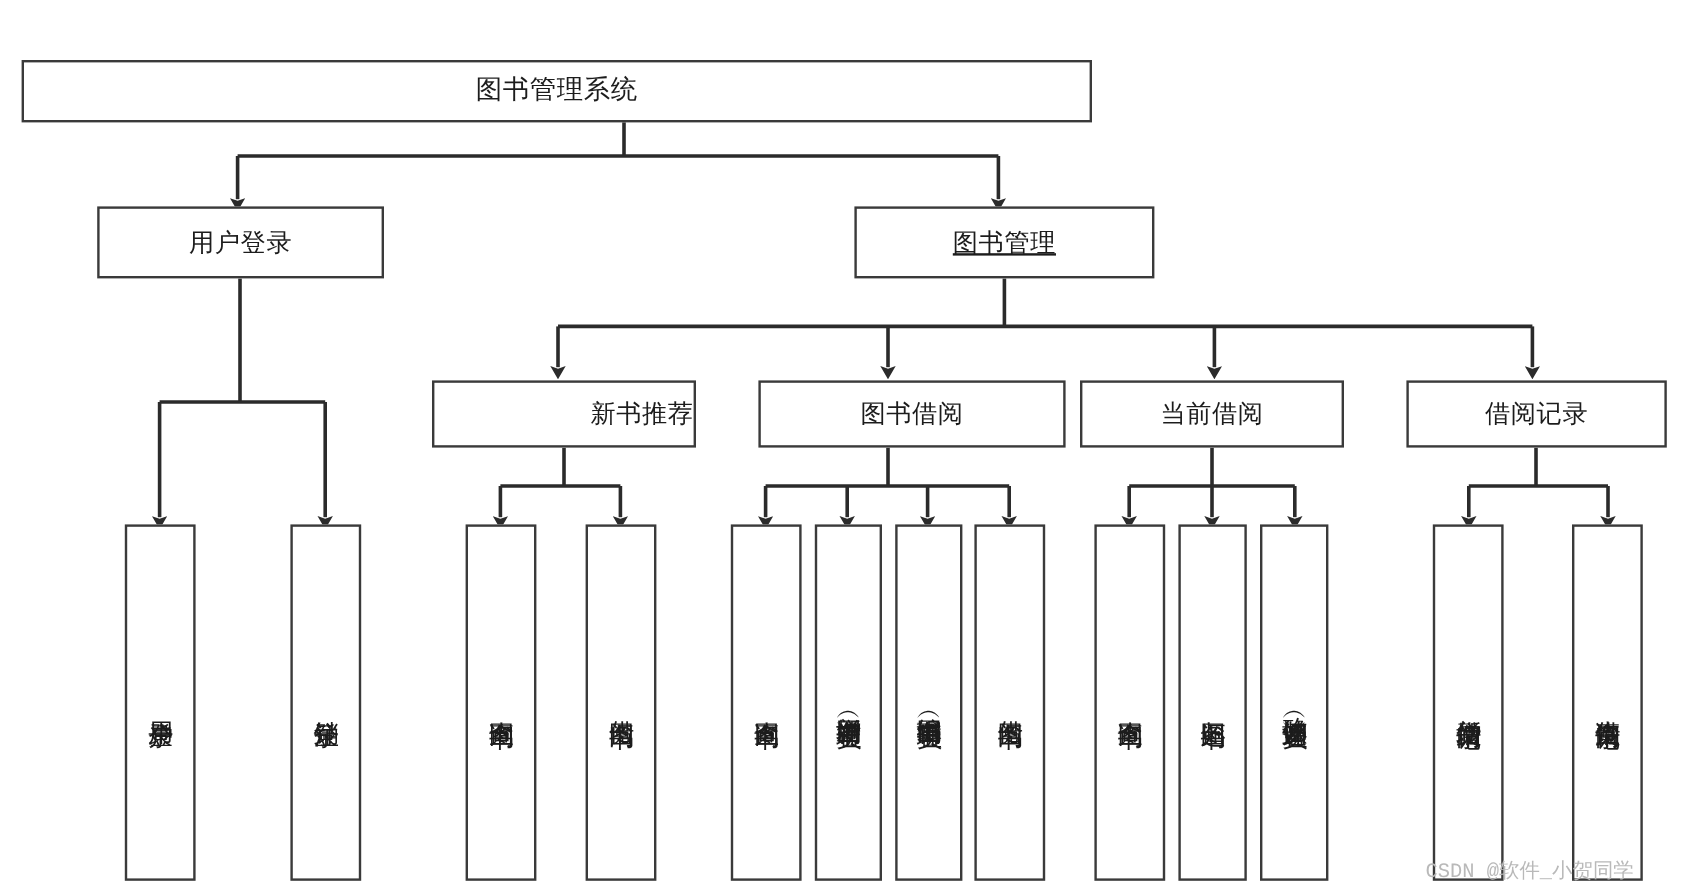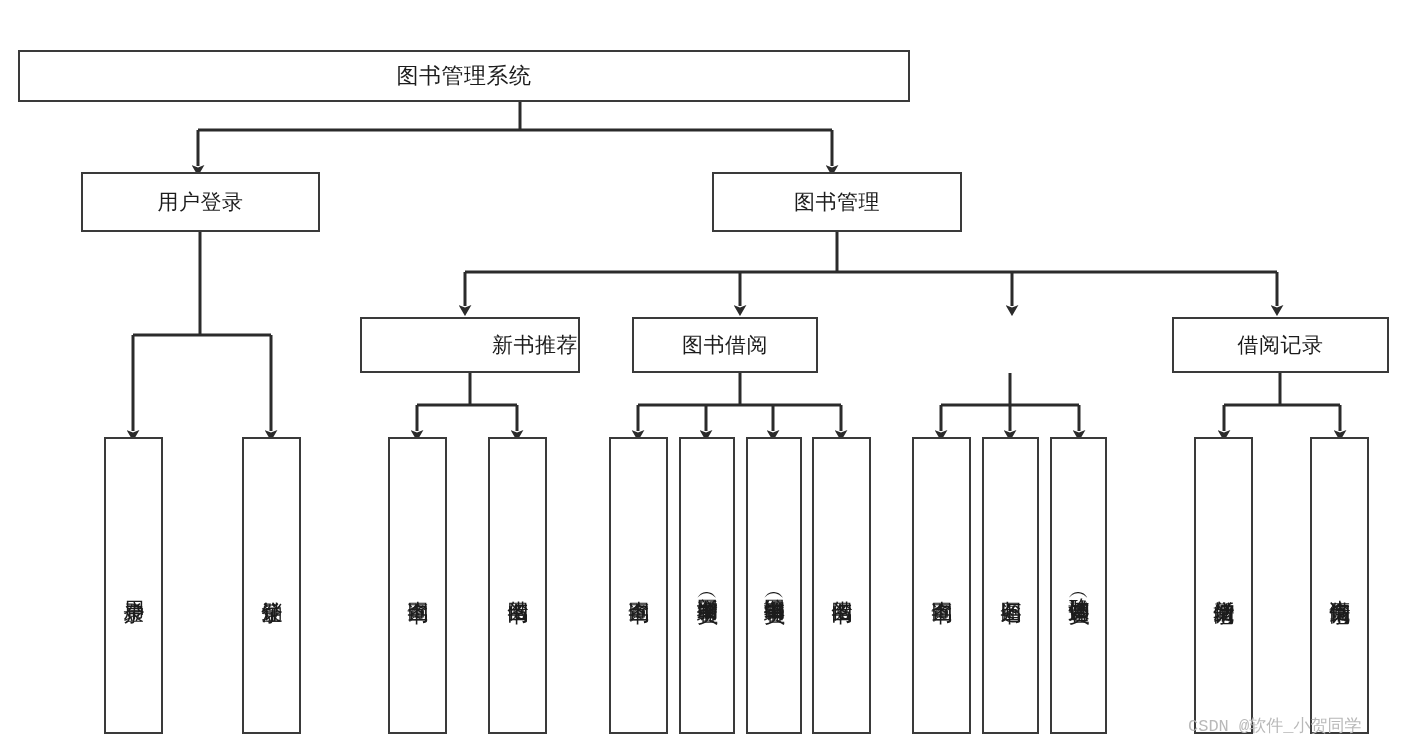--- a/index.html
+++ b/index.html
@@ -124,29 +124,32 @@
     </g>
   </svg>
 
   <div class="node horiz root" style="left:18px; top:14px; width:892px; height:52px;margin-top:36px;">
     <span>图书管理系统</span>
   </div>
 
   <div class="node horiz" style="left:81px; top:172px; width:239px; height:60px;">
     <span>用户登录</span>
   </div>
-  <div class="node horiz" style="left:712px; top:172px; width:250px; height:60px;">
+  <div class="node horiz" style="left:712px; top:172px; width:250px; height:60px;text-decoration:underline;">
     <span>图书管理</span>
   </div>
 
   <div class="node horiz" style="left:360px; top:317px; width:220px; height:56px;justify-content:flex-end;">
     <span>新书推荐</span>
   </div>
-  <div class="node horiz" style="left:632px; top:317px; width:186px; height:56px;">
+  <div class="node horiz" style="left:632px; top:317px; width:256px; height:56px;">
     <span>图书借阅</span>
+  </div>
+  <div class="node horiz" style="left:900px; top:317px; width:220px; height:56px;">
+    <span>当前借阅</span>
   </div>
   <div class="node horiz" style="left:1172px; top:317px; width:217px; height:56px;align-items:center;">
     <span>借阅记录</span>
   </div>
 
   <div class="node vert" style="left:104px; top:437px; width:59px; height:297px;">
     <span class="vlabel">用户登录</span>
   </div>
   <div class="node vert" style="left:242px; top:437px; width:59px; height:297px;">
     <span class="vlabel">注销登录</span>

